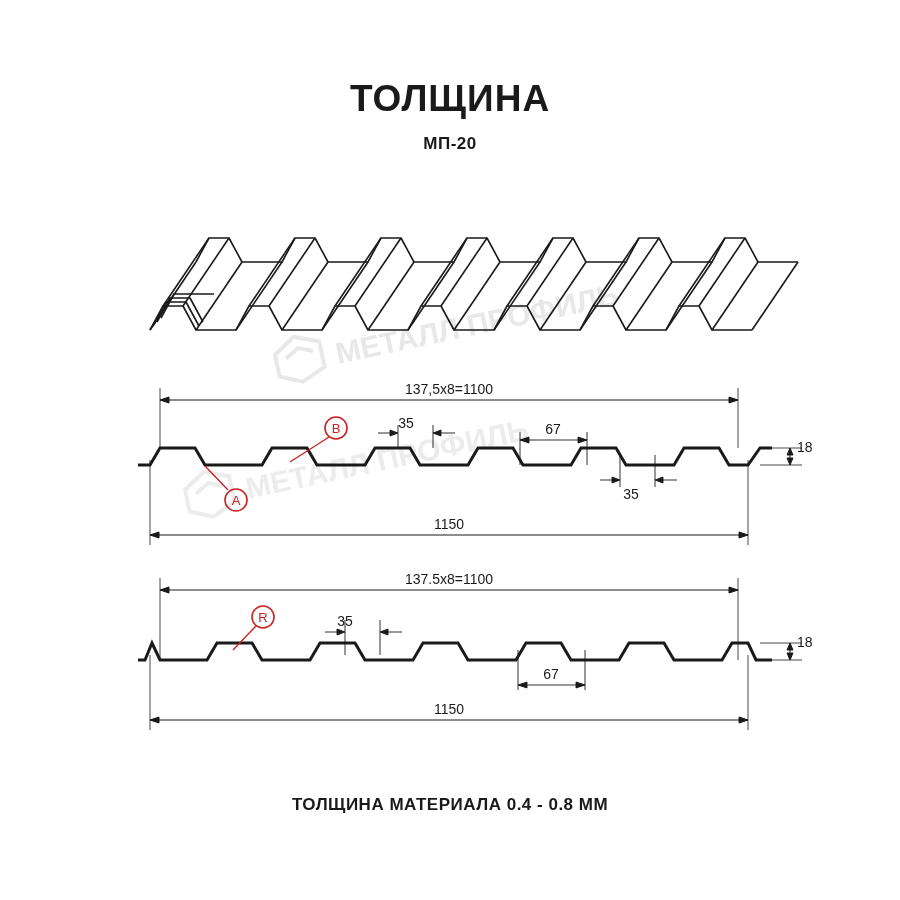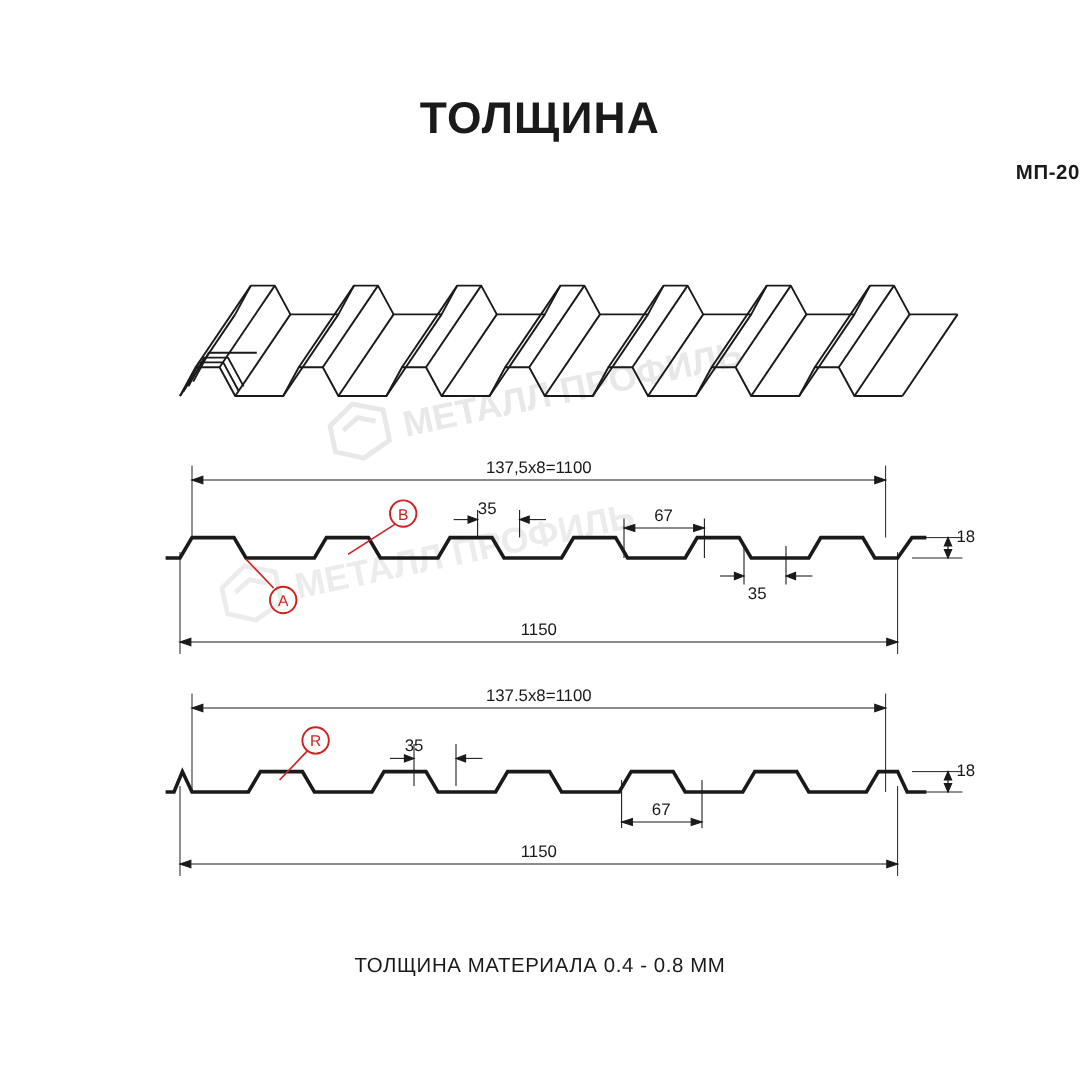--- a/index.html
+++ b/index.html
@@ -17,30 +17,30 @@
   }
   .title{
     position:absolute;left:0;right:0;top:78px;
     text-align:center;
     font-size:37px;
     font-weight:bold;
     letter-spacing:1px;
   }
   .subtitle{
     position:absolute;left:0;right:0;top:134px;
-    text-align:right;
+    text-align:center;
     font-size:17px;
     font-weight:bold;
     letter-spacing:0.5px;
   }
   .footnote{
     position:absolute;left:0;right:0;top:795px;
     text-align:center;
     font-size:17px;
-    font-weight:normal;
+    font-weight:bold;
     letter-spacing:0.5px;
   }
   svg text{font-family:"Liberation Sans", sans-serif;}
 </style>
 </head>
 <body>
 
 <div class="title">ТОЛЩИНА</div>
 <div class="subtitle">МП-20</div>
 <div class="footnote">ТОЛЩИНА МАТЕРИАЛА 0.4 - 0.8 ММ</div>

